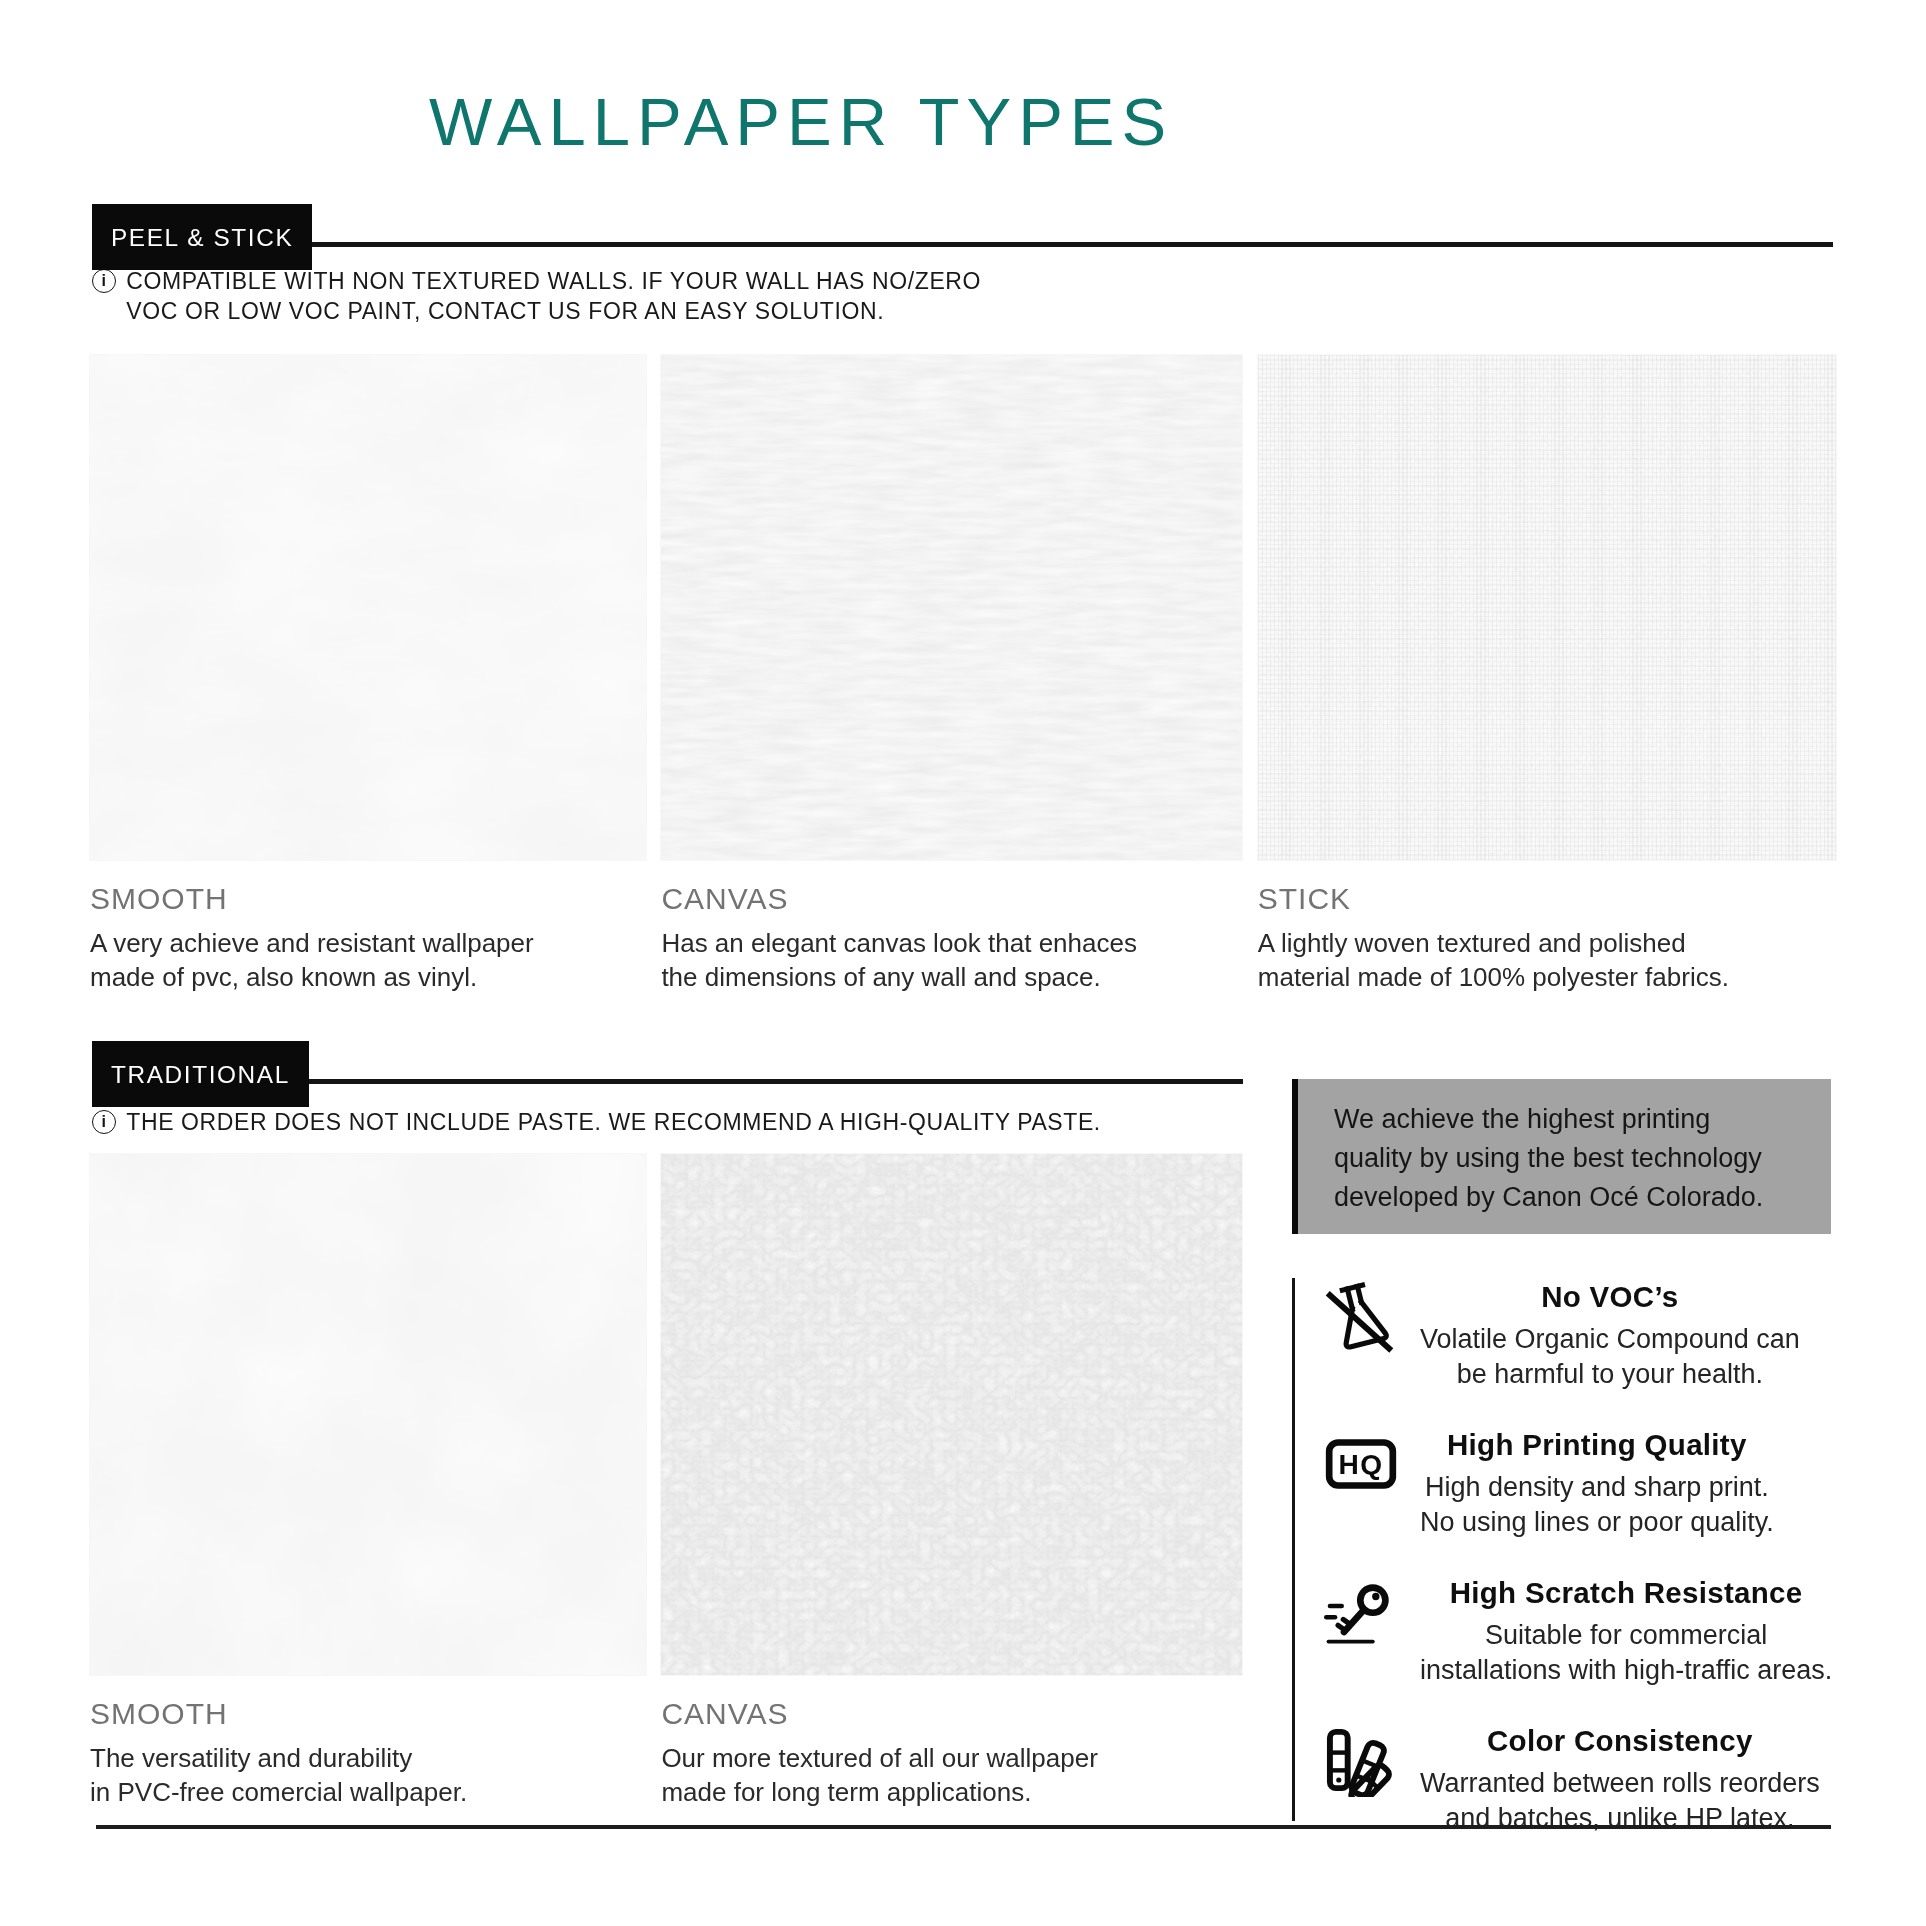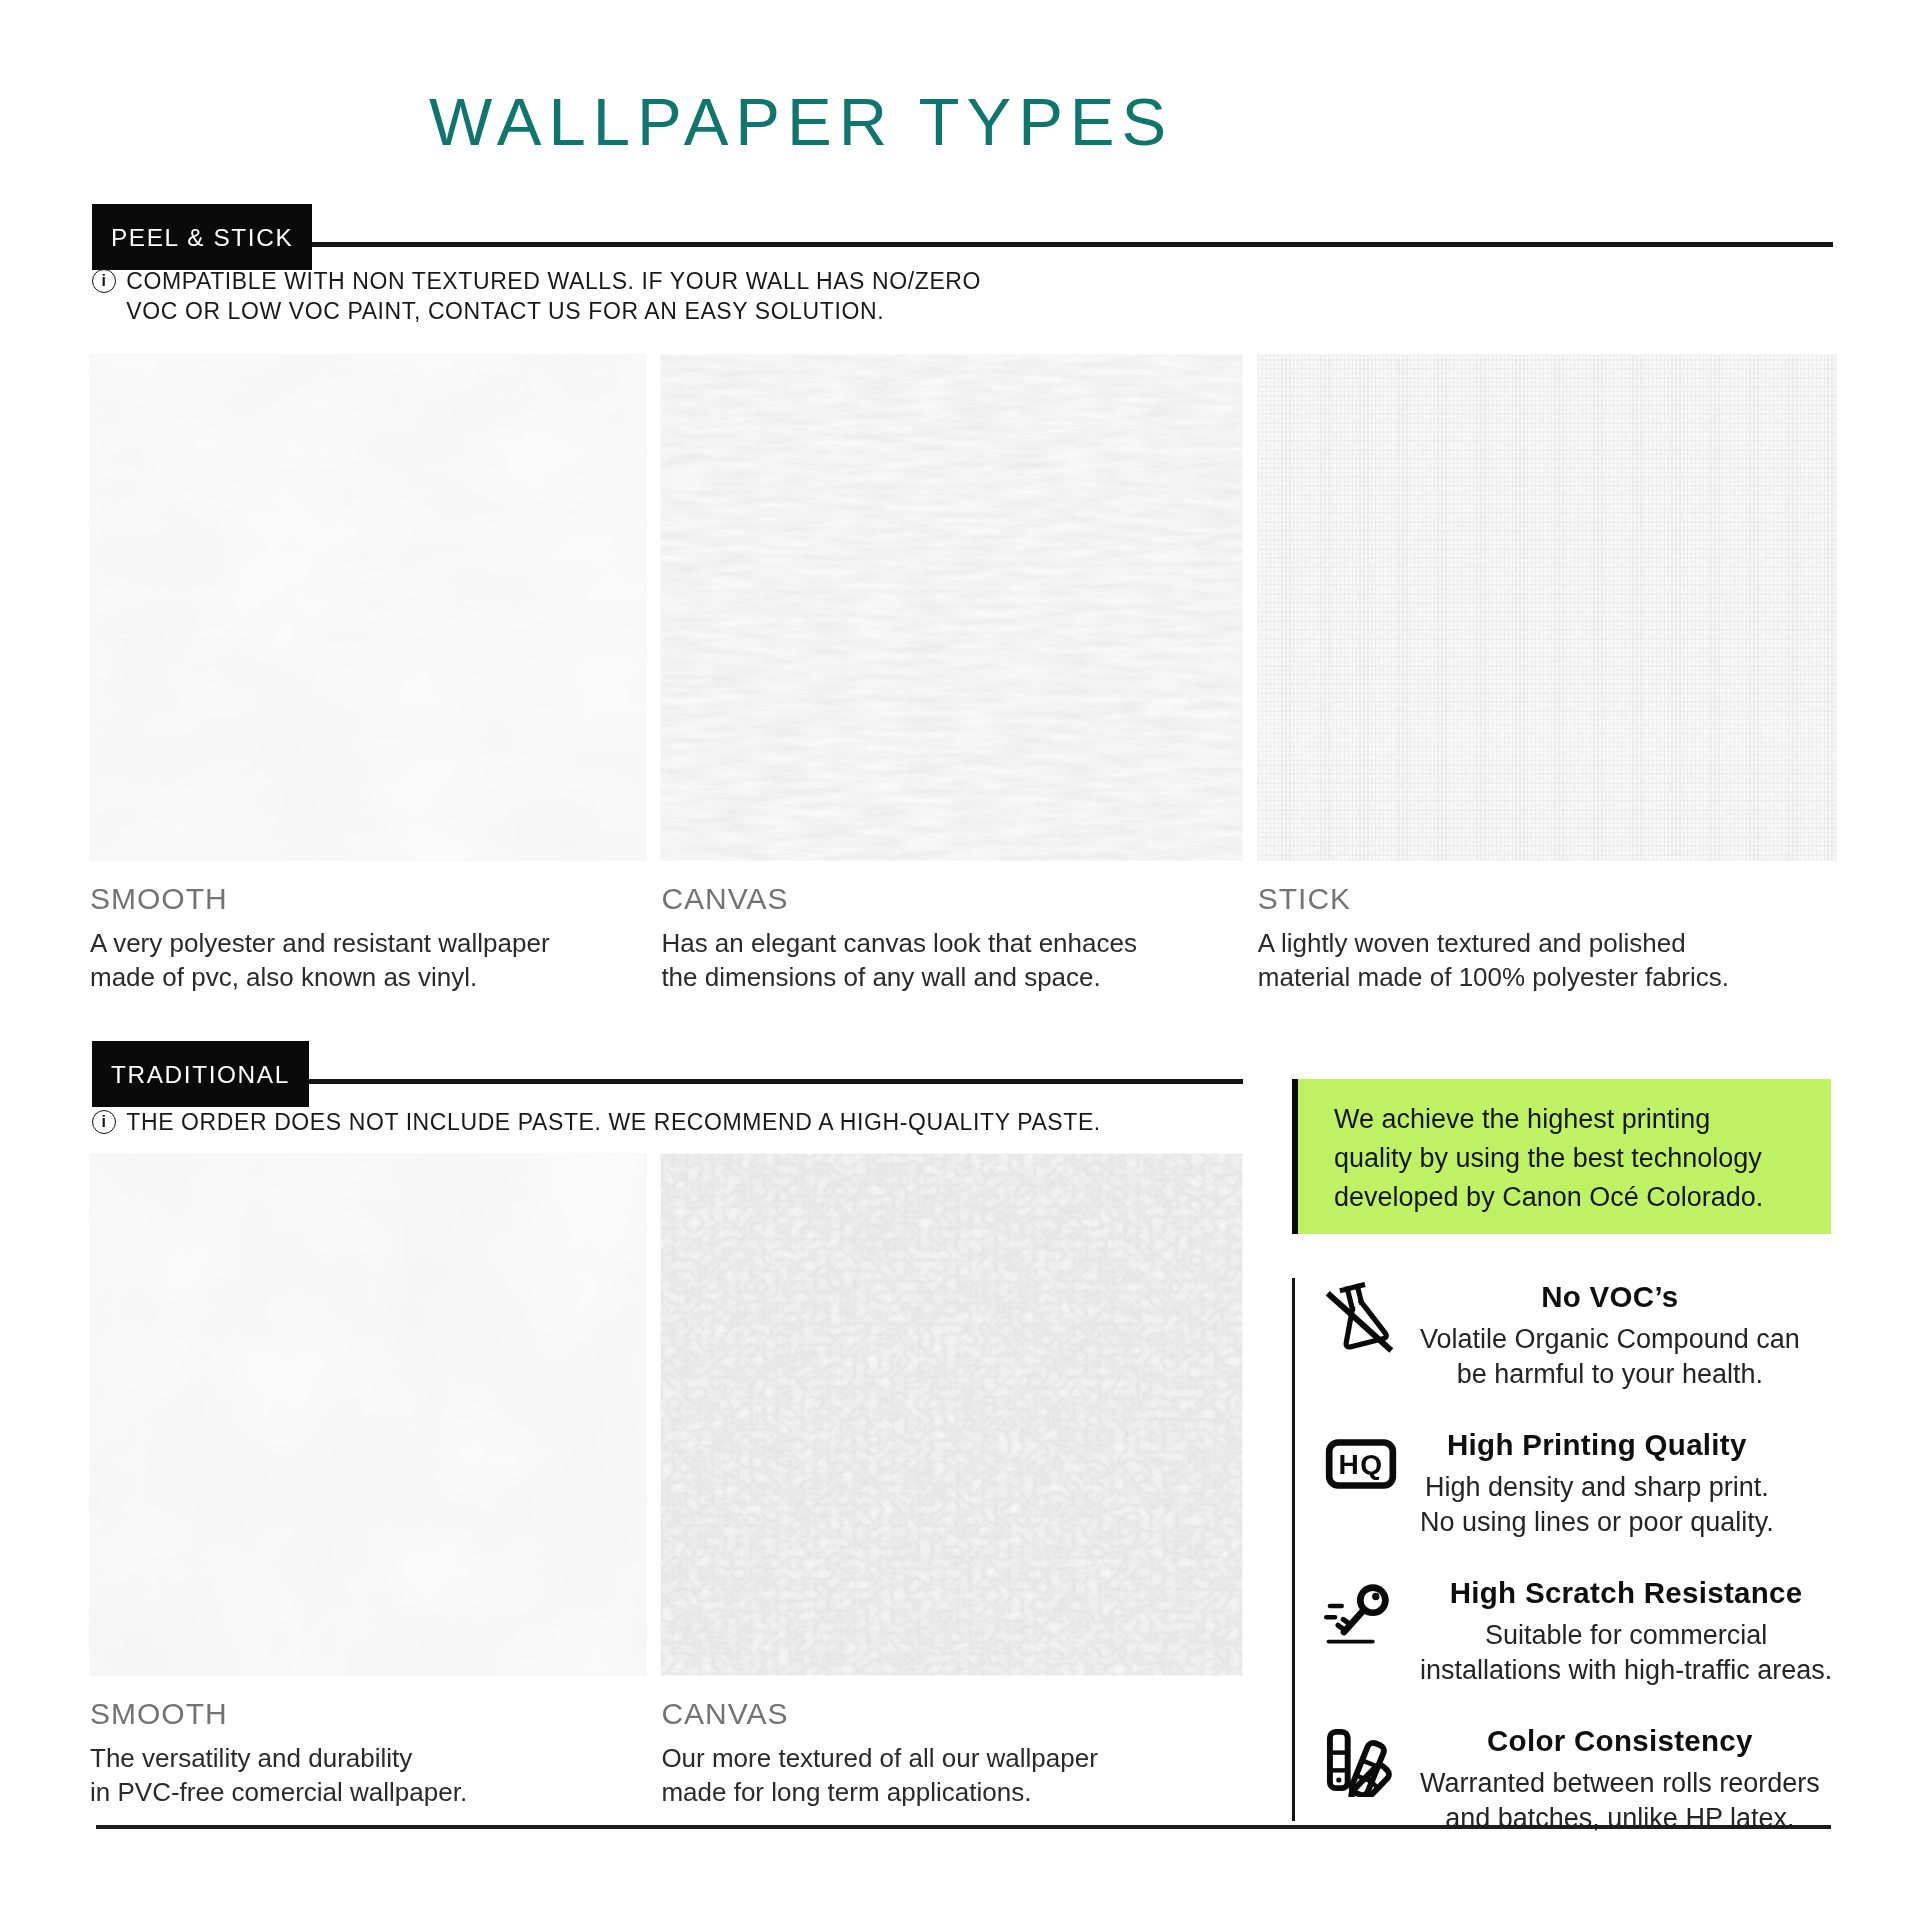--- a/index.html
+++ b/index.html
@@ -57,21 +57,21 @@
     background:
       repeating-linear-gradient(90deg, rgba(110,110,120,0.07) 0 1.3px, rgba(0,0,0,0) 1.3px 3.9px),
       repeating-linear-gradient(0deg,  rgba(110,110,120,0.05) 0 1.3px, rgba(0,0,0,0) 1.3px 4.5px);
   }
   .sw-label{margin-top:22px;font-size:30px;letter-spacing:1px;color:#737373;}
   .sw-desc{margin-top:10.3px;font-size:26px;line-height:34px;color:#2a2a2a;}
 
   
   #quality-box{
     position:absolute;left:1292px;top:1079px;width:539px;height:155px;
-    background:#bef264;border-left:6.4px solid #0a0a0a;box-sizing:border-box;
+    background:#a3a3a3;border-left:6.4px solid #0a0a0a;box-sizing:border-box;
     padding:20.5px 23px 0 36px;
     font-size:27px;line-height:39px;color:#161616;
   }
 
   
   #features-rule{position:absolute;left:1292px;top:1278px;width:2.6px;height:543px;background:#151515;}
   #features{position:absolute;left:1324px;top:1279px;width:519px;display:flex;flex-direction:column;gap:35px;}
   .feature{display:flex;gap:22px;text-align:center;}
   .f-icon{flex:none;width:74px;height:74px;}
   .f-icon svg{display:block;width:100%;height:100%;}
@@ -153,21 +153,21 @@
 </div>
 
 <div class="grid-row" id="row-peel">
   <div>
     <div class="swatch">
       <svg viewBox="0 0 866 787" width="556" height="505">
           <rect width="100%" height="100%" filter="url(#texSmooth1)"></rect>
         </svg>
     </div>
     <div class="sw-label">SMOOTH</div>
-    <div class="sw-desc pre">A very polyester and resistant wallpaper
+    <div class="sw-desc pre">A very achieve and resistant wallpaper
 made of pvc, also known as vinyl.</div>
   </div>
   <div>
     <div class="swatch">
       <svg viewBox="0 0 905 787" width="581" height="505">
           <rect width="100%" height="100%" filter="url(#texCanvas1)"></rect>
         </svg>
     </div>
     <div class="sw-label">CANVAS</div>
     <div class="sw-desc pre">Has an elegant canvas look that enhaces

